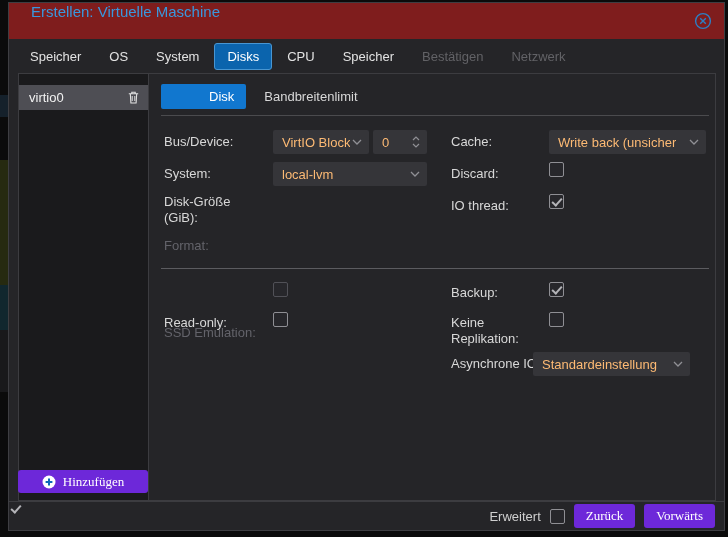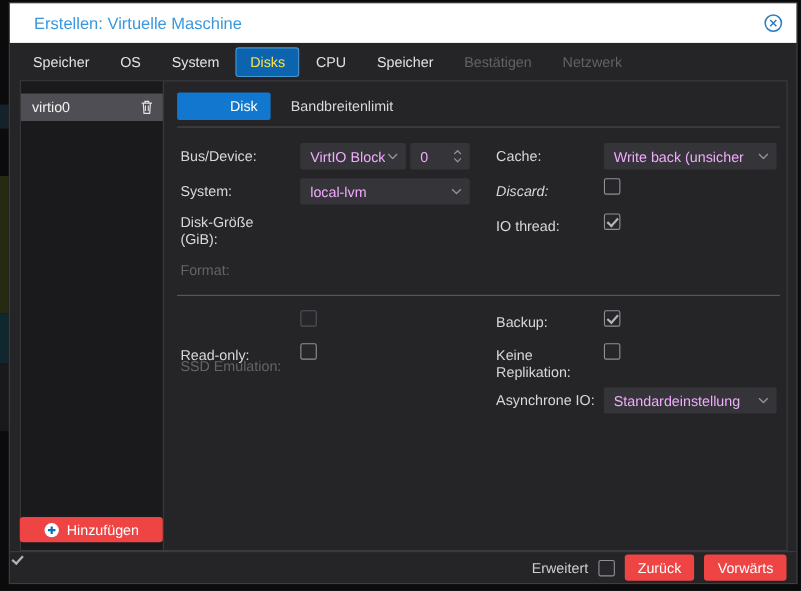--- a/index.html
+++ b/index.html
@@ -13,35 +13,35 @@
   
   .sliver { position:absolute; left:0; width:8px; }
 
   
   .dialog {
     position:absolute; left:8px; top:2px; width:717px; height:529px;
     background:#252528; border:1px solid #3e3e42;
   }
   .titlebar {
     position:absolute; left:0; top:0; right:0; height:36px;
-    background:#ffffff; display:flex; align-items:center;
+    background:#7f1d1d; display:flex; 
     padding:0 12px 0 22px;
   }
   .title { color:#3a97dd; font-size:15px; flex:1; }
   .close-btn { cursor:pointer; display:flex; align-items:center; }
 
   .tabbar {
     position:absolute; left:0; top:36px; right:0; height:34px;
     display:flex; align-items:center; padding-left:8px;
   }
   .tab {
     padding:5px 12px; margin-right:2px; color:#e2e2e2;
     border:1px solid transparent; border-radius:3px; cursor:pointer;
   }
-  .tab.active { background:#0b64ad; border-color:#4896d2; color:#fde047; }
+  .tab.active { background:#0b64ad; border-color:#4896d2; color:#ffffff; }
   .tab.disabled { color:#626266; cursor:default; }
 
   .content {
     position:absolute; left:9px; top:70px; width:698px; height:428px;
     border:1px solid #3c3c40;
   }
   .listpanel {
     position:absolute; left:0; top:0; bottom:0; width:130px;
     background:#1a1a1c; border-right:1px solid #3c3c40;
   }
@@ -60,42 +60,42 @@
   }
   .subtab { padding:5px 12px; margin-right:6px; border-radius:2px; color:#d8d8d8; cursor:pointer; }
   .subtab.active { background:#1177cf; color:#fff;padding-left:48px; }
 
   .flabel { position:absolute; color:#d8d8d8; line-height:16px; }
   .flabel.disabled { color:#63636a; }
 
   .field {
     position:absolute; height:24px; background:#353539; border-radius:2px;
     display:flex; align-items:center; justify-content:space-between;
-    padding:0 7px 0 9px; color:#f0abfc; cursor:pointer;
+    padding:0 7px 0 9px; color:#fdba74; cursor:pointer;
   }
   .field .val { white-space:nowrap; overflow:hidden; }
   .field.disabled { background:#2c2c30; color:#63636a; cursor:default; }
   .field.disabled svg path { stroke:#5a5a5f; }
   .spinner { display:flex; flex-direction:column; gap:2px; align-items:center; }
 
   .checkbox {
     position:absolute; width:15px; height:15px; background:#27272b;
     border:1px solid #8f8f94; border-radius:2px; cursor:pointer;
   }
   .checkbox.disabled { border-color:#515157; }
   .checkbox.checked::after {
     content:""; position:absolute; left:2px; top:3px; width:8px; height:4px;
     border-left:2px solid #b4b4b8; border-bottom:2px solid #b4b4b8;
     transform:rotate(-48deg);
   }
   .sep { position:absolute; left:12px; right:6px; height:1px; background:#5c5c60; }
 
   .btn {
-    background:#ef4444; color:#ffffff; border:none; border-radius:3px;
-    font-family:Liberation Sans, sans-serif; font-size:13px; cursor:pointer;
+    background:#6d28d9; color:#ffffff; border:none; border-radius:3px;
+    font-family:Liberation Serif, serif; font-size:13px; cursor:pointer;
     display:flex; align-items:center; justify-content:center;text-align:right;
   }
   .add-btn { position:absolute; left:9px; top:467px; width:130px; height:23px; gap:7px; }
 
   .footer {
     position:absolute; left:0; right:0; bottom:0; top:498px;
     border-top:1px solid #3c3c40;
     display:flex; align-items:center; justify-content:flex-end;
     padding-right:9px; gap:9px;
   }
@@ -197,34 +197,34 @@
       <span class="checkbox" style="left:124px;top:238px;"></span>
 
       <label class="flabel" style="left:302px;top:60px;width:95px;">Cache:</label>
       <div class="field" style="left:400px;top:56px;width:157px;">
         <span class="val">Write back (unsicher</span>
         <svg width="10" height="6" viewBox="0 0 10 6">
             <path d="M1 1l4 4 4-4" fill="none" stroke="#909095" stroke-width="1.3"></path>
           </svg>
       </div>
 
-      <label class="flabel" style="left:302px;top:92px;width:95px;font-style:italic;">Discard:</label>
+      <label class="flabel" style="left:302px;top:92px;width:95px;">Discard:</label>
       <span class="checkbox" style="left:400px;top:88px;"></span>
 
       <label class="flabel" style="left:302px;top:124px;width:95px;">IO thread:</label>
       <span class="checkbox checked" style="left:400px;top:120px;"></span>
 
       <label class="flabel" style="left:302px;top:211px;width:95px;">Backup:</label>
       <span class="checkbox checked" style="left:400px;top:208px;"></span>
 
       <label class="flabel" style="left:302px;top:241px;width:88px;">Keine Replikation:</label>
       <span class="checkbox" style="left:400px;top:238px;"></span>
 
       <label class="flabel" style="left:302px;top:282px;width:95px;">Asynchrone IO:</label>
-      <div class="field" style="left:400px;top:278px;width:157px;">
+      <div class="field" style="left:384px;top:278px;width:157px;">
         <span class="val">Standardeinstellung</span>
         <svg width="10" height="6" viewBox="0 0 10 6">
             <path d="M1 1l4 4 4-4" fill="none" stroke="#909095" stroke-width="1.3"></path>
           </svg>
       </div>
 
     </div>
   </div>
 
   <button class="btn add-btn">

